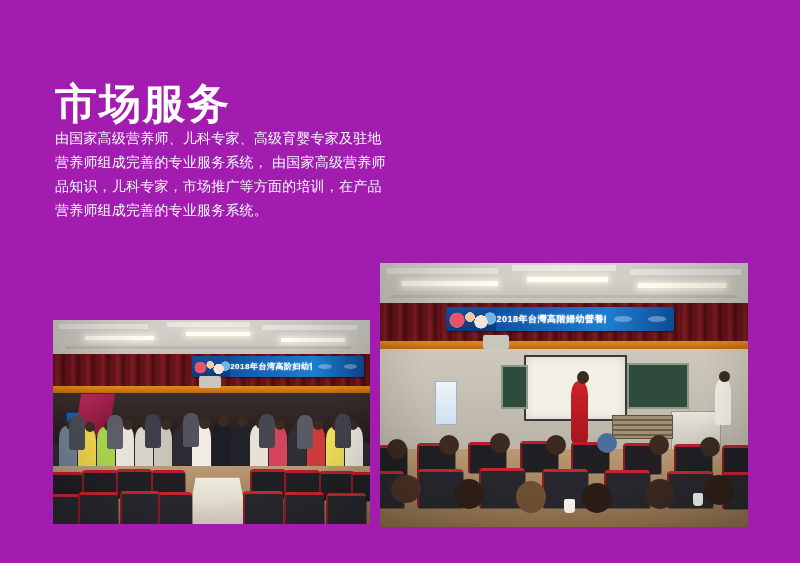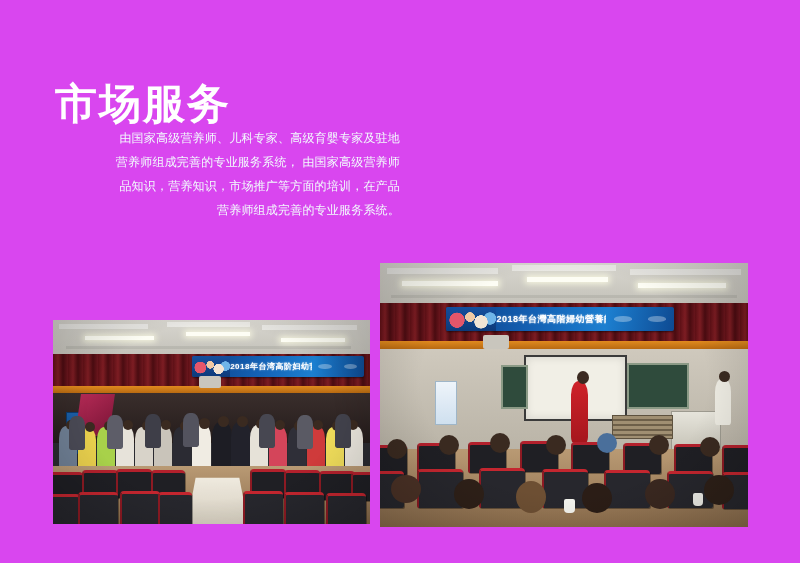--- a/index.html
+++ b/index.html
@@ -10,21 +10,21 @@
     width: 800px;
     height: 563px;
     overflow: hidden;
     background: #15b4ca;
     font-family: "Liberation Sans", "DejaVu Sans", sans-serif;
     position: relative;
   }
   .page {
     position: absolute;
     inset: 0;
-    background: #d946ef;
+    background: #a21caf;
     padding-left: 37px;
   }
 
   
   .heading {
     position: absolute;
     left: 55px;
     top: 52px;
     color: #ffffff;
     font-size: 42px;
@@ -32,24 +32,23 @@
     letter-spacing: 2px;
     line-height: 1.12;
     white-space: nowrap;
   }
   .body-copy {
     position: absolute;
     left: 55px;
     top: 126px;
     width: 345px;
     color: #f2fcfd;
-    font-size: 12px;
+    font-size: 14px;
     line-height: 24px;
     letter-spacing: 0.2px;
-    text-align: right;
   }
   .body-copy .line {
     display: block;
     white-space: nowrap;
   }
 
   
   .photo {
     position: absolute;
     overflow: hidden;
@@ -238,21 +237,21 @@
 </head>
 <body>
 
 <div class="page">
 
   <h1 class="heading">市场服务</h1>
 
   <div class="body-copy">
     <span class="line">由国家高级营养师、儿科专家、高级育婴专家及驻地</span>
     <span class="line">营养师组成完善的专业服务系统，  由国家高级营养师</span>
-    <span class="line">品知识，营养知识，市场推广等方面的培训，在产品</span>
+    <span class="line">品知识，儿科专家，市场推广等方面的培训，在产品</span>
     <span class="line">营养师组成完善的专业服务系统。</span>
   </div>
 
   <figure class="photo photo-left" style="margin:0">
     <div class="scene">
 
       <div class="ceiling" style="height:38px">
         <div class="tile" style="left:2%;top:4px;width:28%;height:5px"></div>
         <div class="tile" style="left:36%;top:2px;width:26%;height:5px"></div>
         <div class="tile" style="left:66%;top:5px;width:30%;height:5px"></div>

